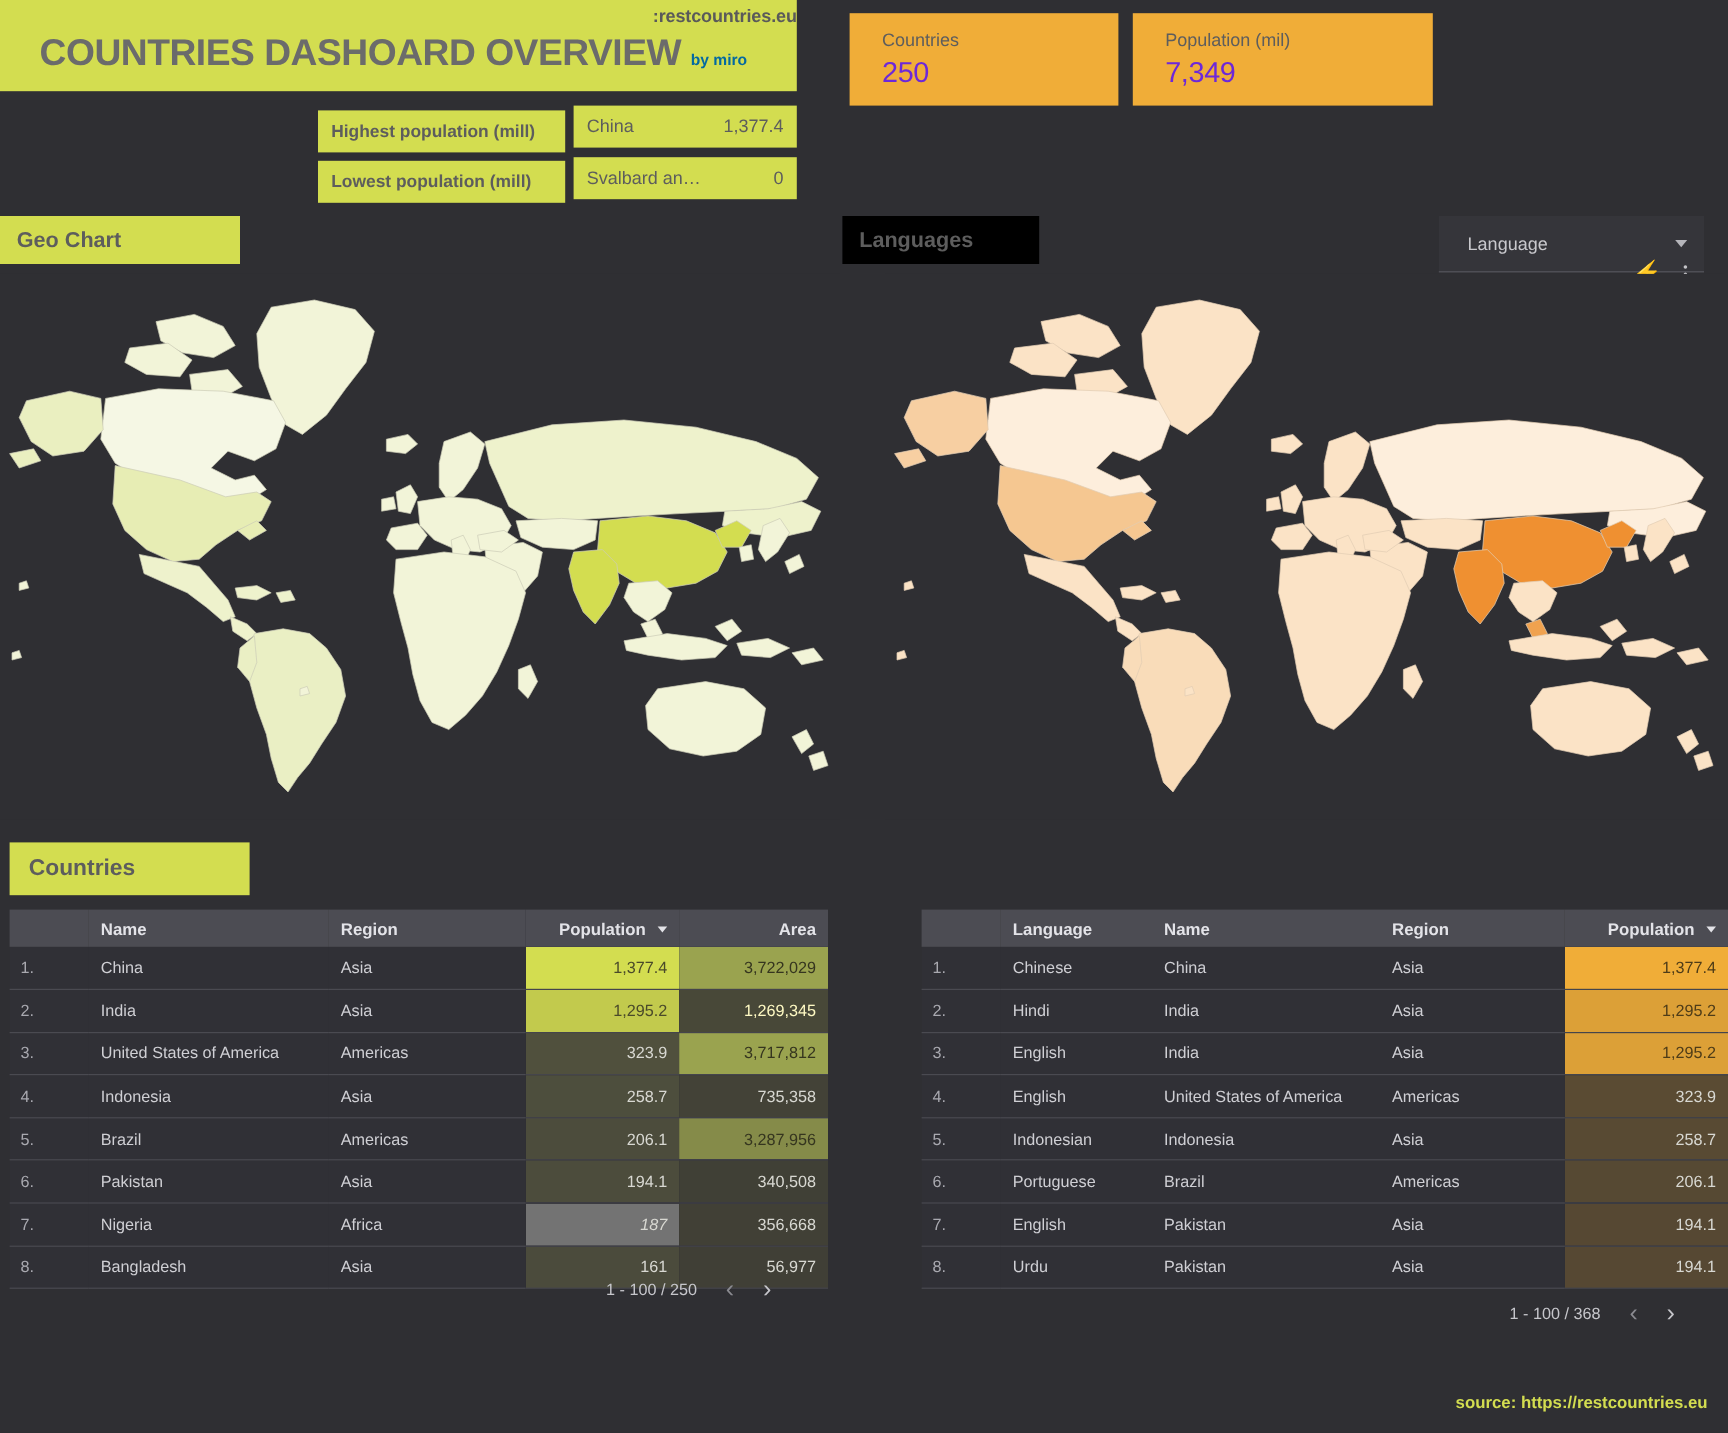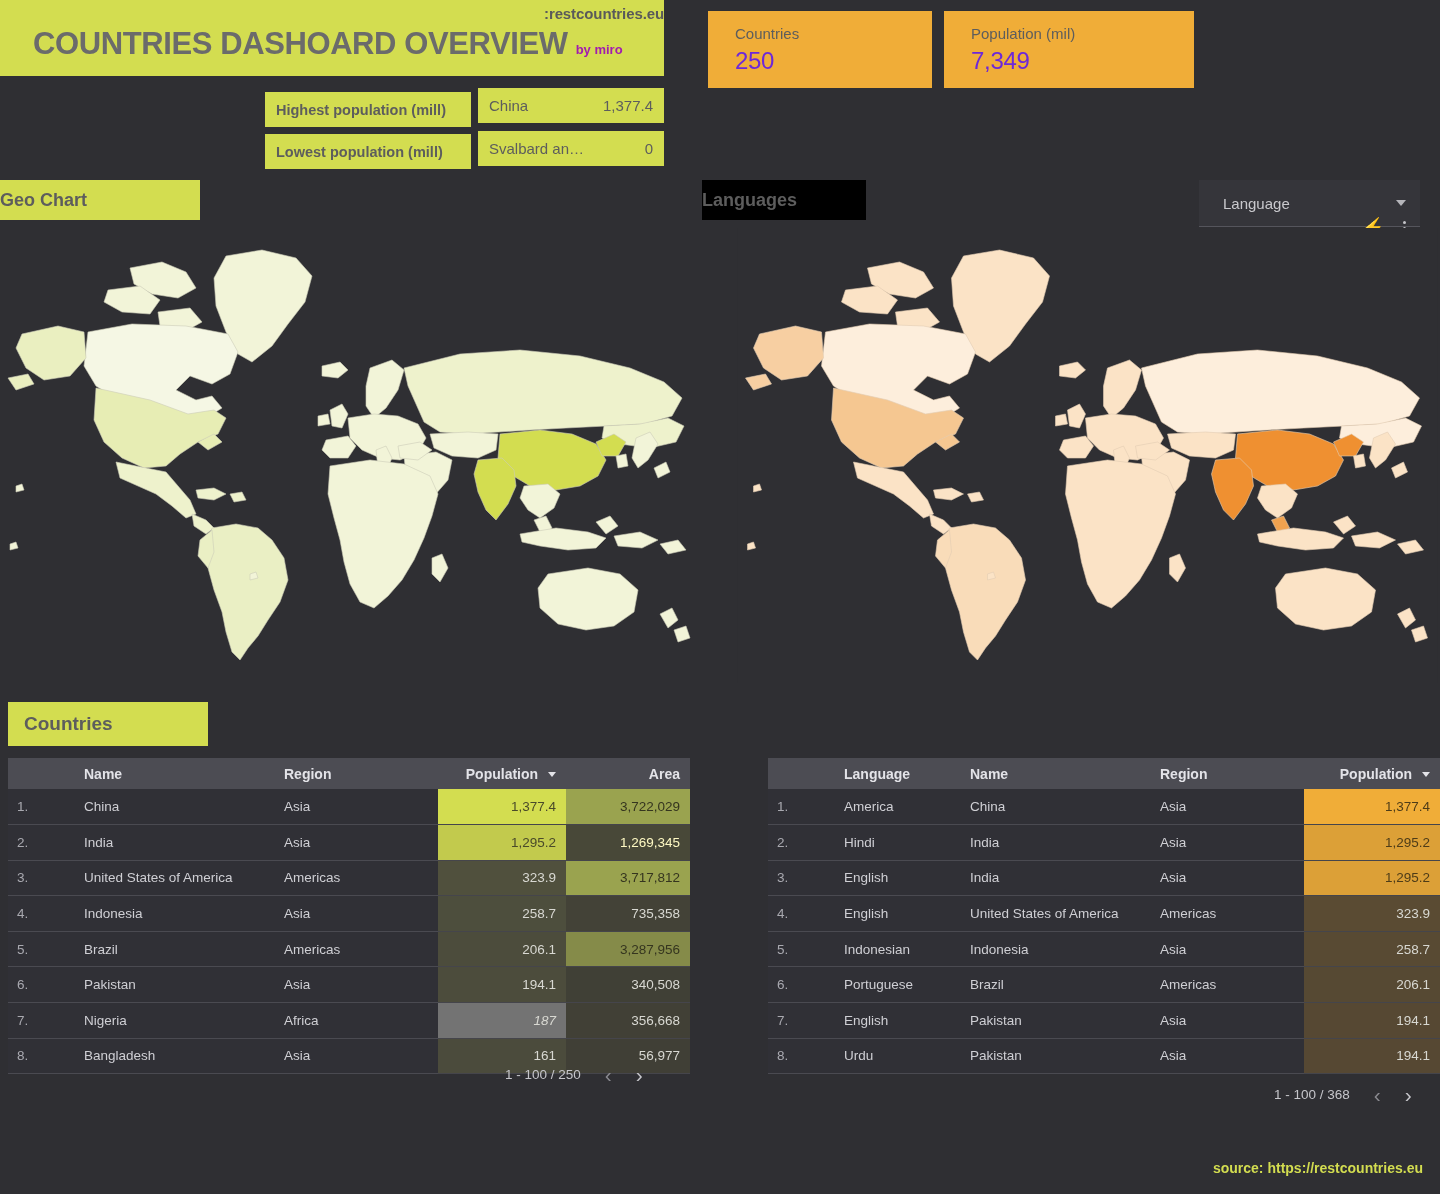--- a/index.html
+++ b/index.html
@@ -21,21 +21,21 @@
   }
   .brand {
     font-size: 15px; font-weight: bold; color: #5a5a5a;
     letter-spacing: -0.1px; line-height: 18px;
   }
   .title-row { display: flex; align-items: baseline; padding-left: 27px; margin-top: 2px; }
   .dash-title {
     font-size: 31px; font-weight: bold; color: #6b6b6b;
     letter-spacing: -0.4px; line-height: 38px; white-space: nowrap;
   }
-  .byline { font-size: 13px; font-weight: bold; color: #a21caf; margin-left: 8px; }
+  .byline { font-size: 13px; font-weight: bold; color: #0369a1; margin-left: 8px; }
 
   
   .kpi {
     position: absolute; top: 11px; height: 77px;
     background: #f0ad38; padding: 13px 0 0 27px;
   }
   .kpi-label { font-size: 15px; color: #5d5d5d; line-height: 20px; }
   .kpi-value { font-size: 24px; color: #6d28d9; line-height: 34px; letter-spacing: -0.3px; }
   #kpi-countries  { left: 708px; width: 224px; }
   #kpi-population { left: 944px; width: 250px; }
@@ -53,21 +53,21 @@
     padding: 0 11px; font-size: 15px; color: #5d5d5d;
   }
   #strip-high-label { left: 265px; top: 92px; width: 206px; }
   #strip-low-label  { left: 265px; top: 134px; width: 206px; }
   #strip-high-value { left: 478px; top: 88px; width: 186px; }
   #strip-low-value  { left: 478px; top: 131px; width: 186px; }
 
   
   .sec-head {
     position: absolute; height: 40px; display: flex; align-items: center;
-    font-size: 18px; font-weight: bold; color: #5d5d5d;
+    padding-left: 14px; font-size: 18px; font-weight: bold; color: #5d5d5d;
   }
   #sec-geo  { left: 0; top: 180px; width: 200px; background: #d3dd50; }
   #sec-lang { left: 702px; top: 180px; width: 164px; background: #000000; }
   #sec-countries { left: 8px; top: 702px; width: 200px; background: #d3dd50;
                    height: 44px; font-size: 19px; padding-left: 16px; }
 
   
   .filter-box {
     position: absolute; left: 1199px; top: 180px; width: 221px; height: 47px;
     background: #35353a; border-bottom: 1px solid #55555c;
@@ -110,21 +110,21 @@
   .sort-caret {
     display: inline-block; margin-left: 6px; width: 0; height: 0;
     border-left: 4px solid transparent; border-right: 4px solid transparent;
     border-top: 5px solid #e3e3e8; vertical-align: middle;
   }
   .pager {
     position: absolute; display: flex; align-items: center; gap: 24px;
     font-size: 13.5px; color: #c6c6cb;
   }
   #pager-countries { left: 505px; top: 1064px; }
-  #pager-languages { left: 1258px; top: 1084px; margin-left: 16px; }
+  #pager-languages { left: 1258px; top: 1084px; }
   .pg-arrow { font-size: 21px; color: #c6c6cb; line-height: 1; cursor: pointer; }
   .pg-arrow.dim { color: #8a8a90; }
 
   
   .footer-src {
     position: absolute; right: 17px; bottom: 18px;
     font-size: 14px; font-weight: bold; color: #d3dd50;
   }
 </style>
 </head>
@@ -418,21 +418,21 @@
           <th>Region</th>
           <th class="num">
             <span>Population</span>
             <span class="sort-caret"></span>
           </th>
         </tr>
       </thead>
       <tbody id="languages-body">
           <tr>
             <td class="idx">1.</td>
-            <td>America</td>
+            <td>Chinese</td>
             <td>China</td>
             <td>Asia</td>
             <td class="num" style="background: rgb(240, 173, 56); color: rgb(78, 60, 24);">1,377.4</td>
           </tr>
           <tr>
             <td class="idx">2.</td>
             <td>Hindi</td>
             <td>India</td>
             <td>Asia</td>
             <td class="num" style="background: rgb(220, 160, 55); color: rgb(78, 60, 24);">1,295.2</td>

